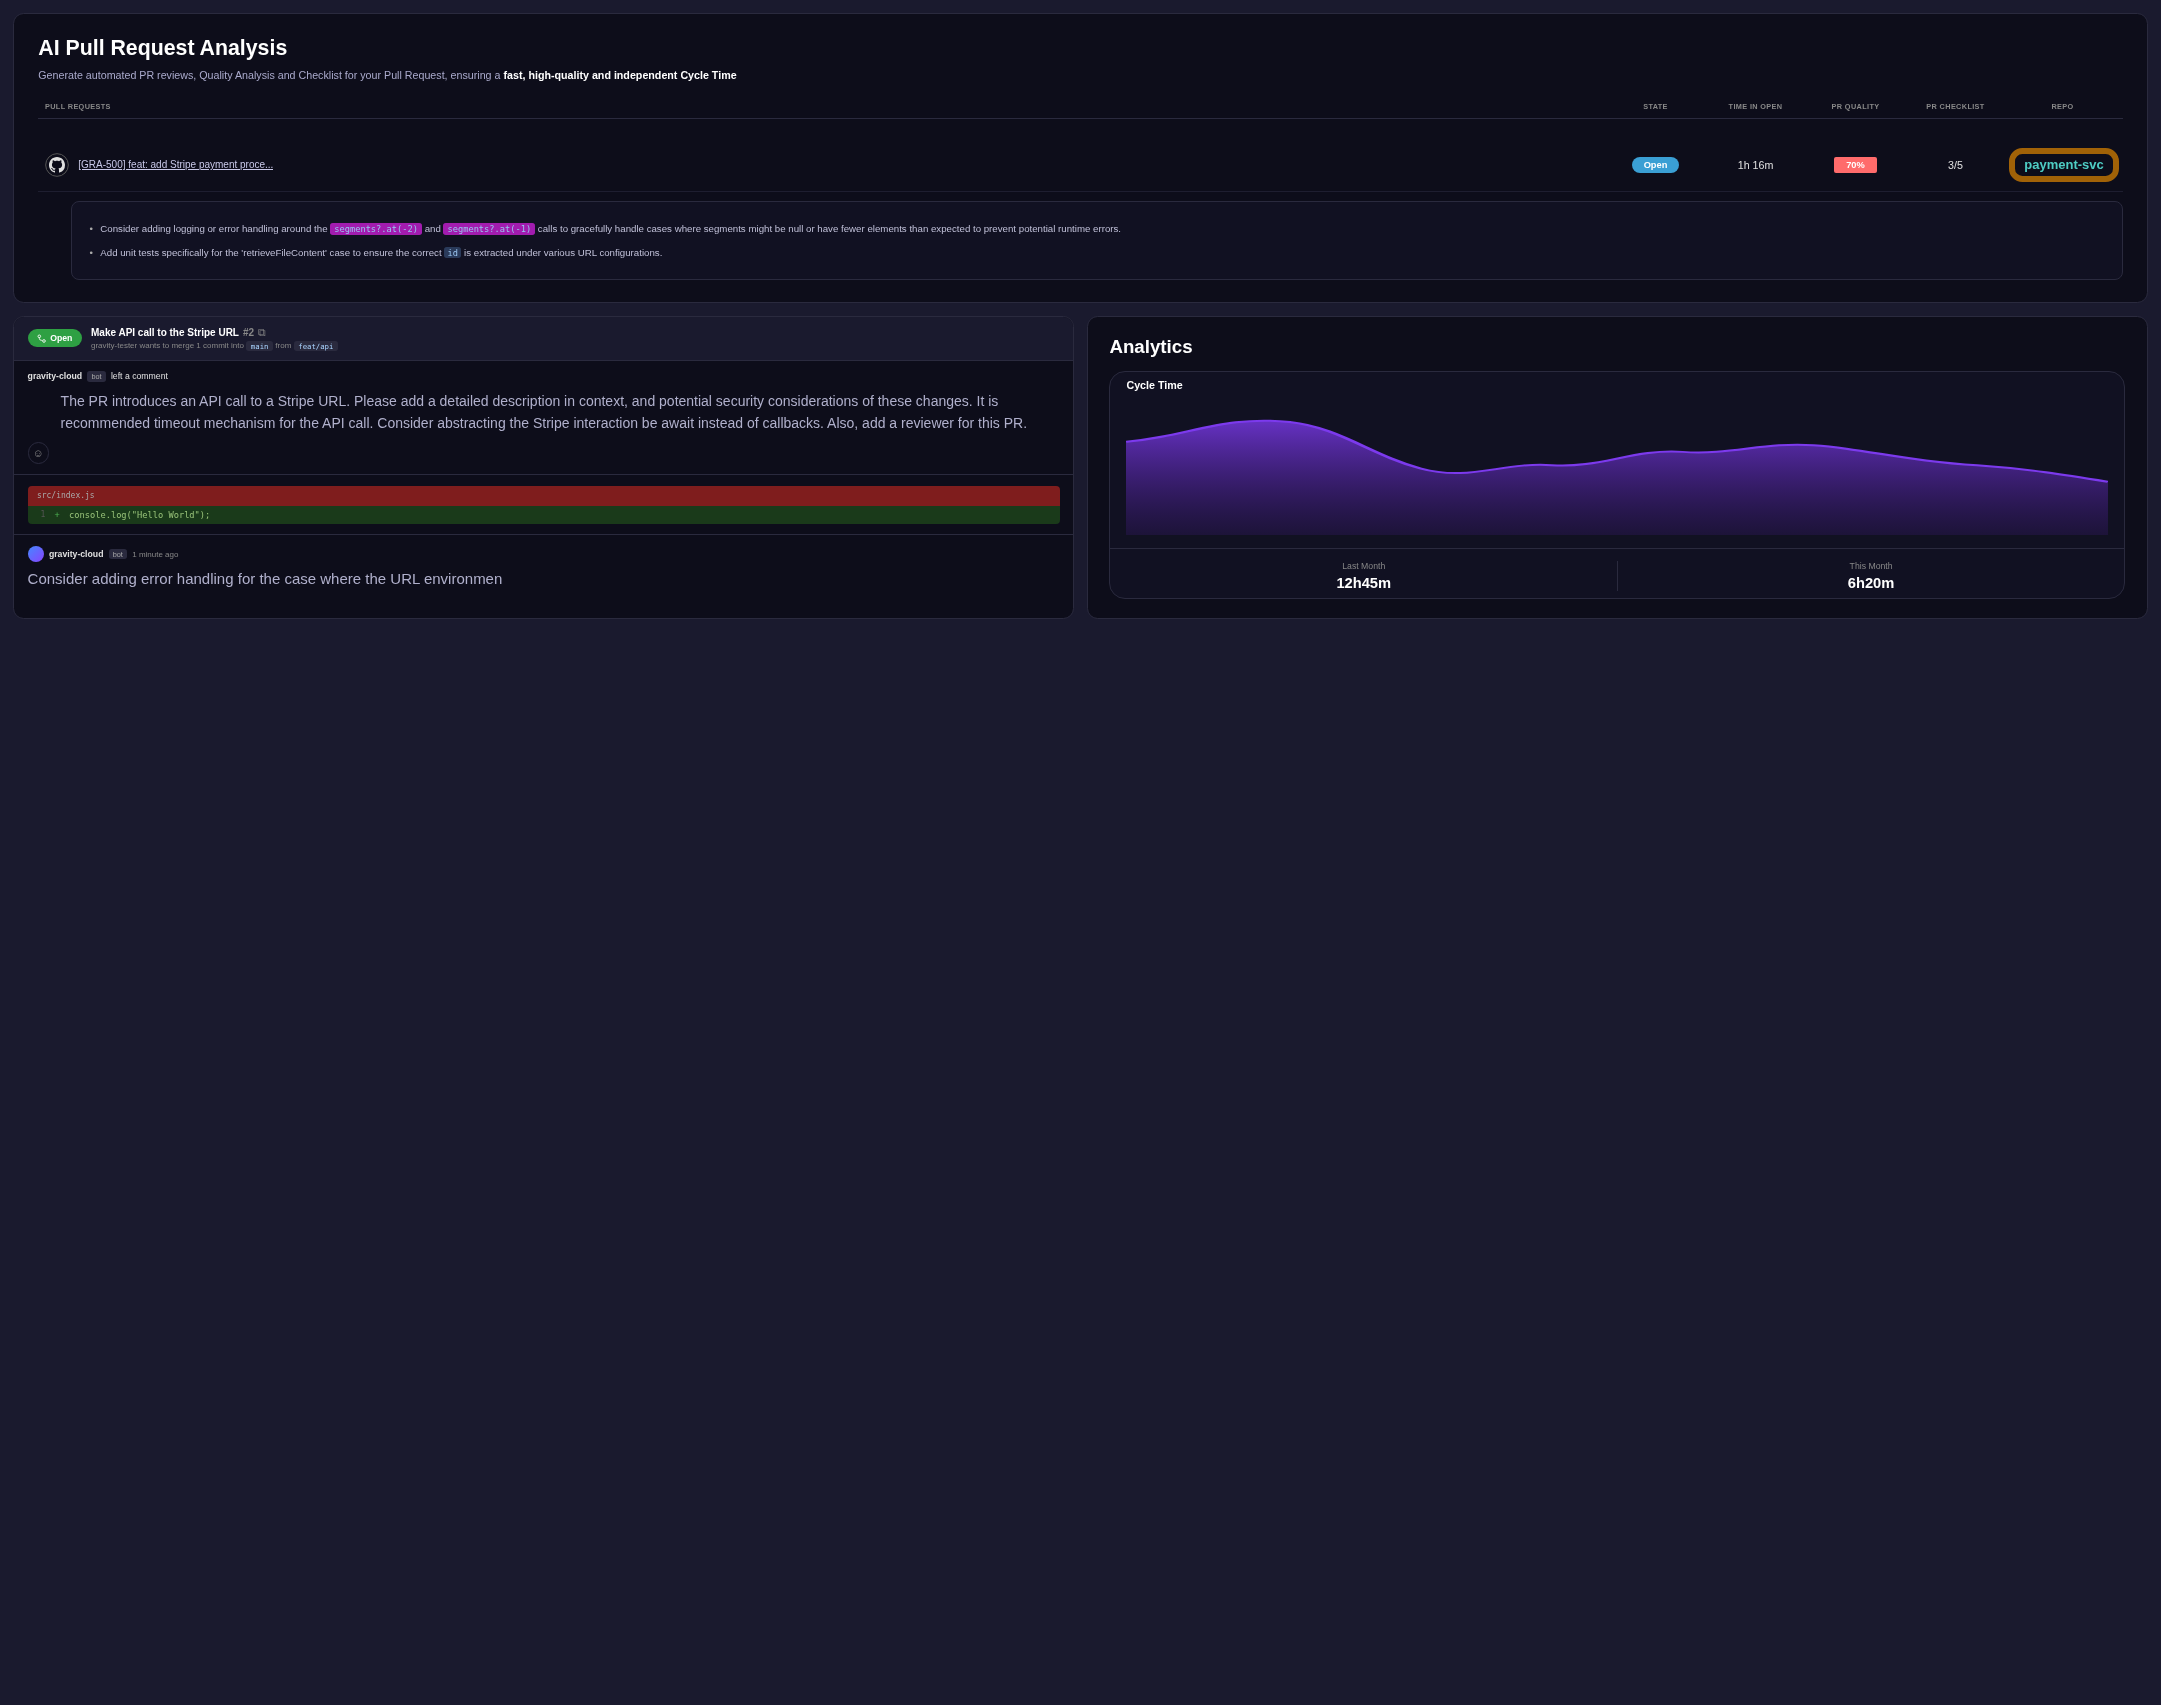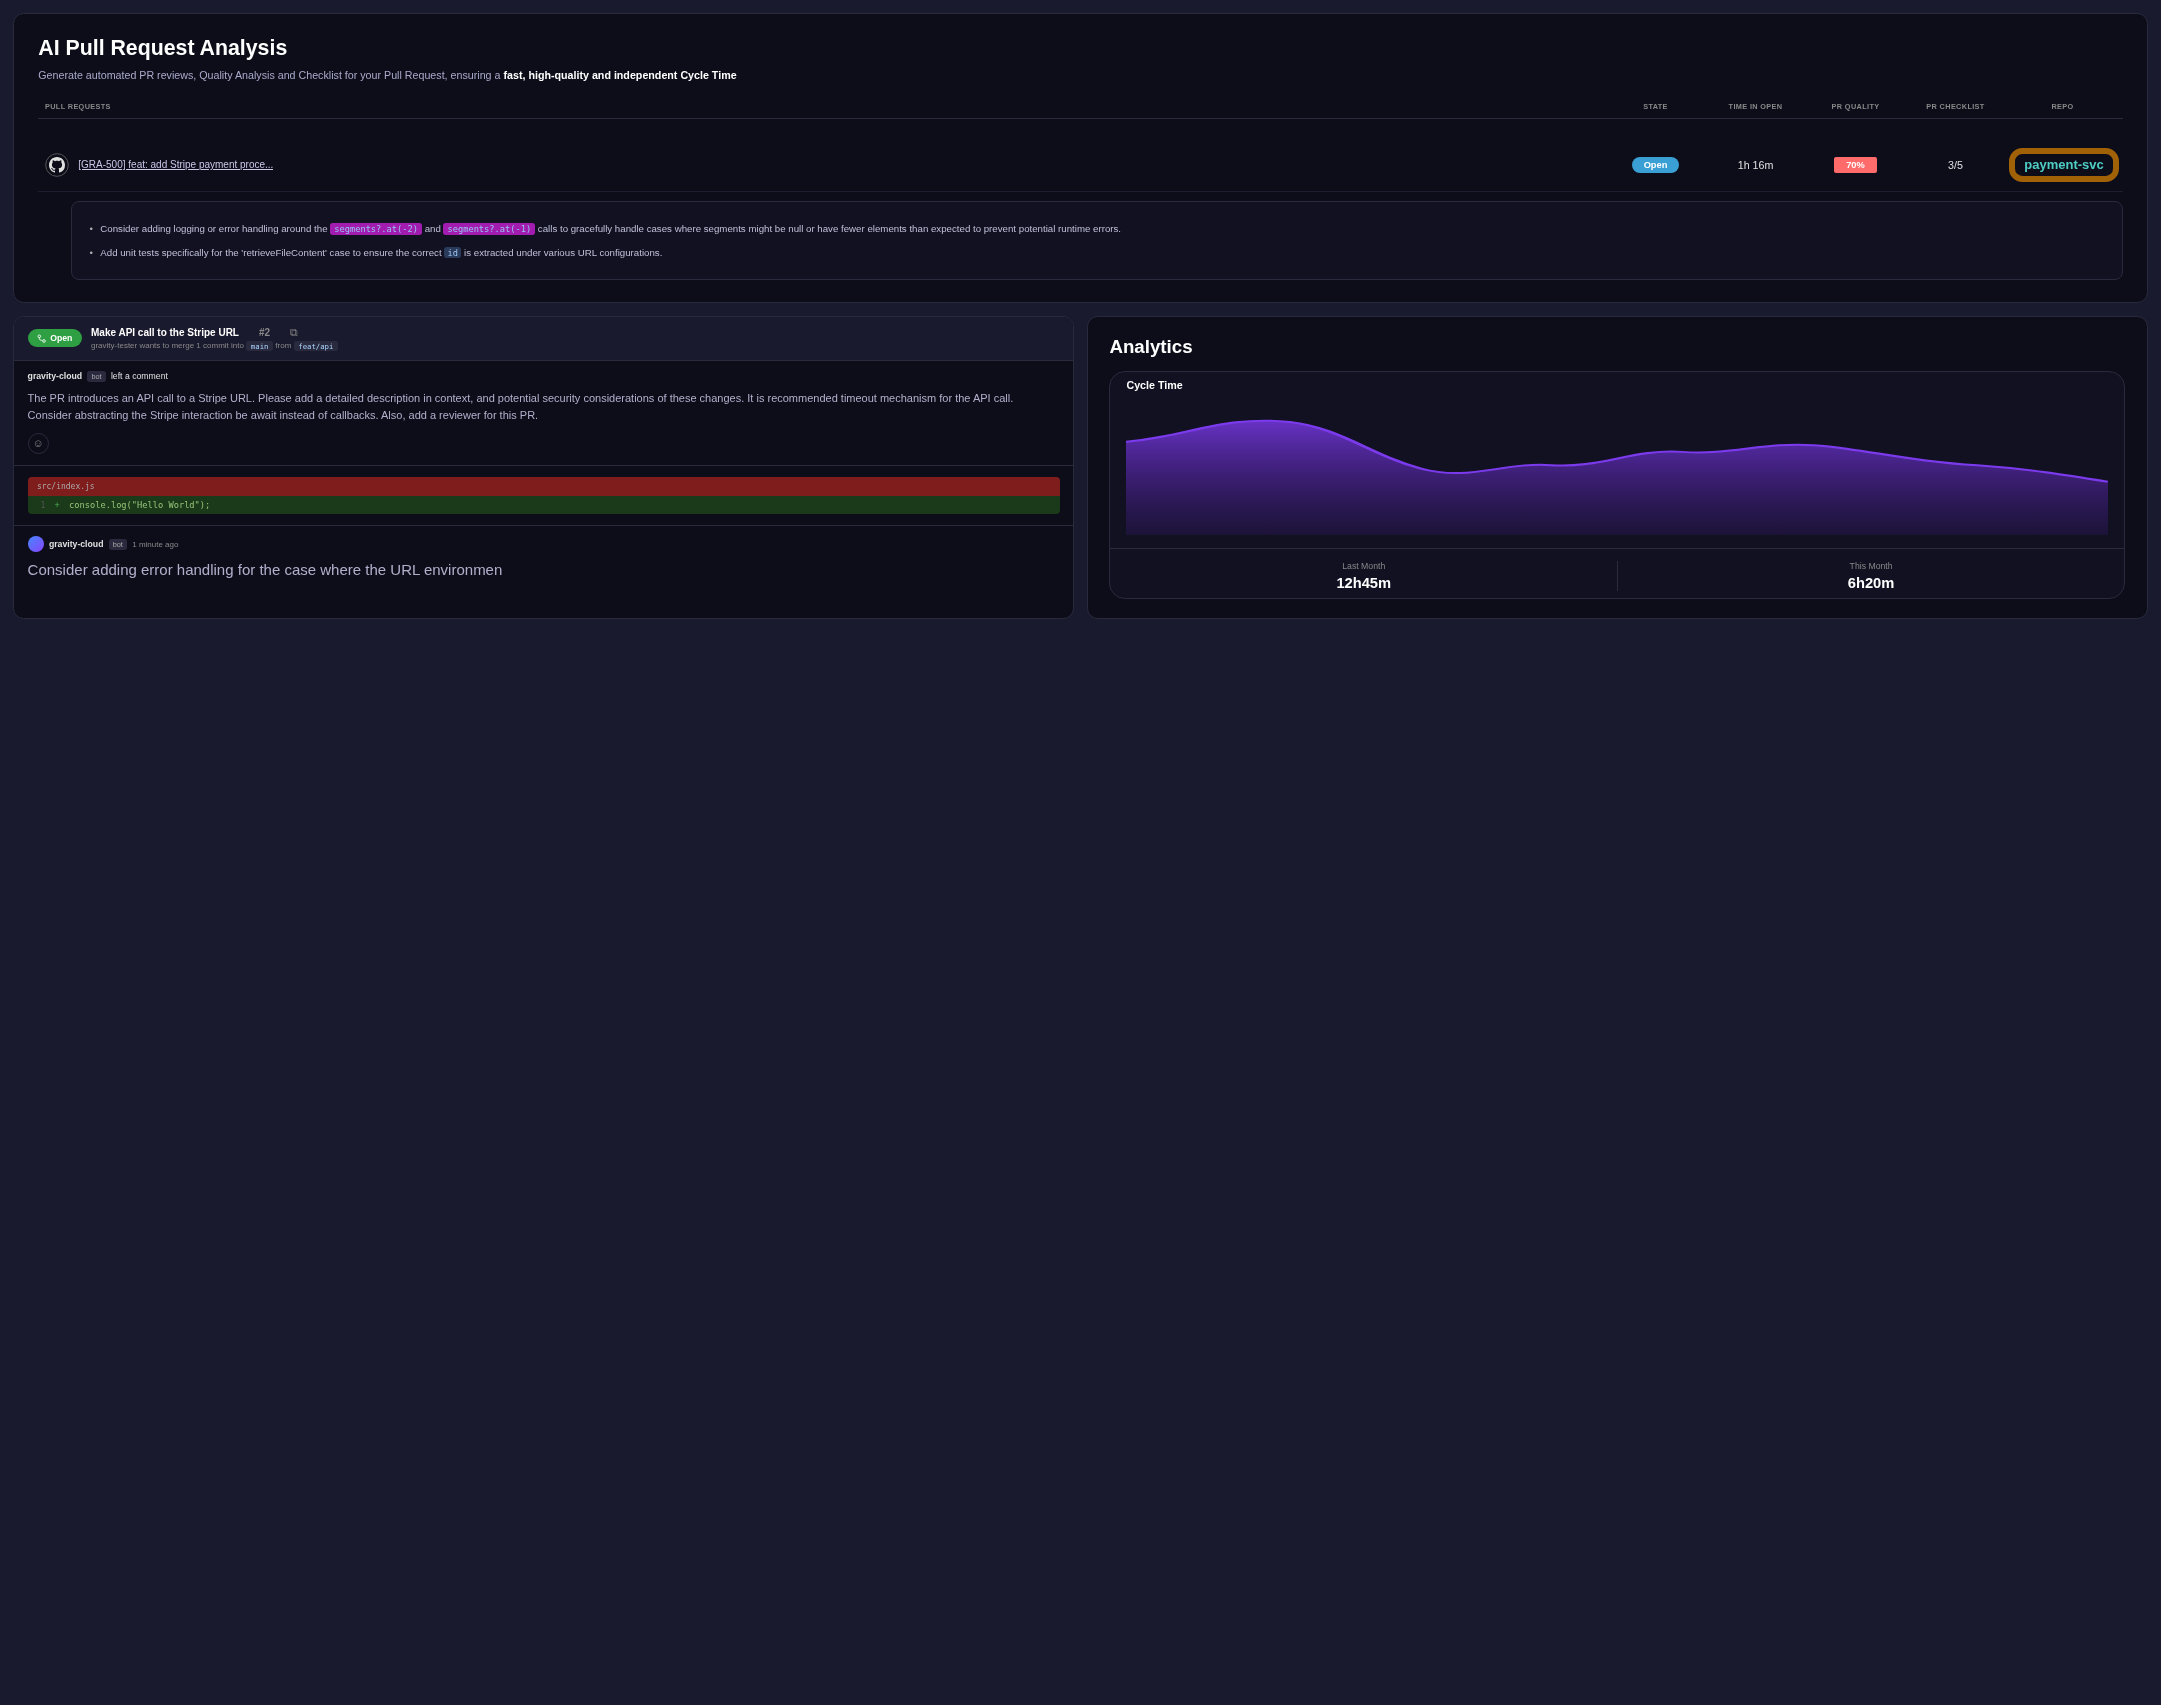--- a/index.html
+++ b/index.html
@@ -262,23 +262,24 @@
 
     .bot-badge {
       background: #2a2a3e;
       color: #aaa;
       border-radius: 2.7px;
       padding: 0.7px 4px;
       font-size: 7.3px;
     }
 
     .comment-text {
-      font-size: 11px;
+      font-size: 14px;
       color: #b0b0cc;
       line-height: 1.6;
+      margin-left: 33px;
     }
 
     .emoji-btn {
       display: inline-flex;
       align-items: center;
       justify-content: center;
       width: 21.3px;
       height: 21.3px;
       border: 0.7px solid #2a2a3e;
       border-radius: 50%;
@@ -506,21 +507,21 @@
     <div class="pr-detail-header">
       <div class="badge-open-green">
         <svg width="9.3" height="9.3" viewBox="0 0 14 14" fill="none">
           <circle cx="3.5" cy="3.5" r="2" stroke="white" stroke-width="1.3"></circle>
           <circle cx="10.5" cy="10.5" r="2" stroke="white" stroke-width="1.3"></circle>
           <path d="M3.5 5.5v1a3 3 0 003 3h1" stroke="white" stroke-width="1.3" stroke-linecap="round"></path>
         </svg>
         <span>Open</span>
       </div>
       <div>
-        <div style="display:flex;align-items:baseline;gap:20px;">
+        <div style="display:flex;align-items:baseline;gap:4px;">
           <span class="pr-detail-title">Make API call to the Stripe URL</span>
           <span class="pr-detail-title pr-num" style="color:#888;">#2</span>
           <span class="copy-icon">⧉</span>
         </div>
         <div class="pr-detail-subtitle">
           <span>gravity-tester wants to merge 1 commit into </span><span class="branch-badge">main</span><span> from </span><span class="branch-badge">feat/api</span>
         </div>
       </div>
     </div>
 

